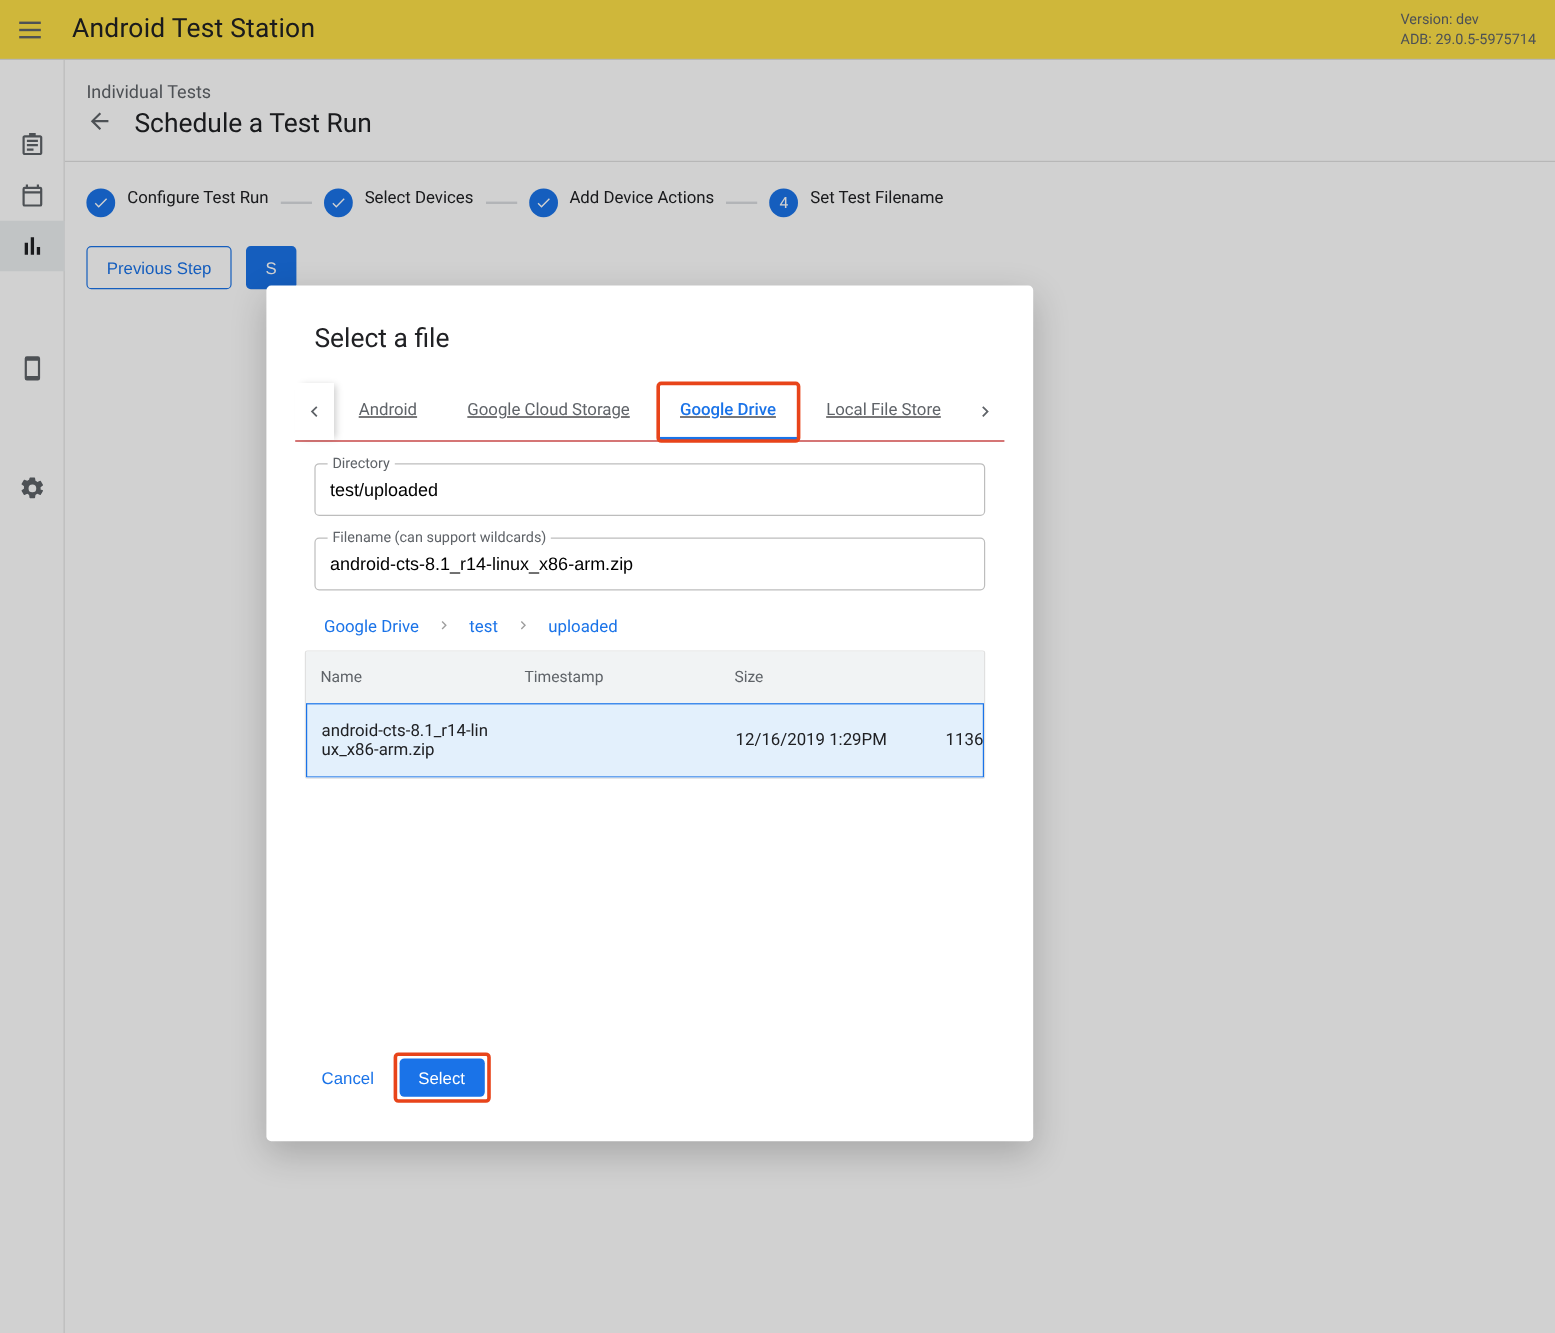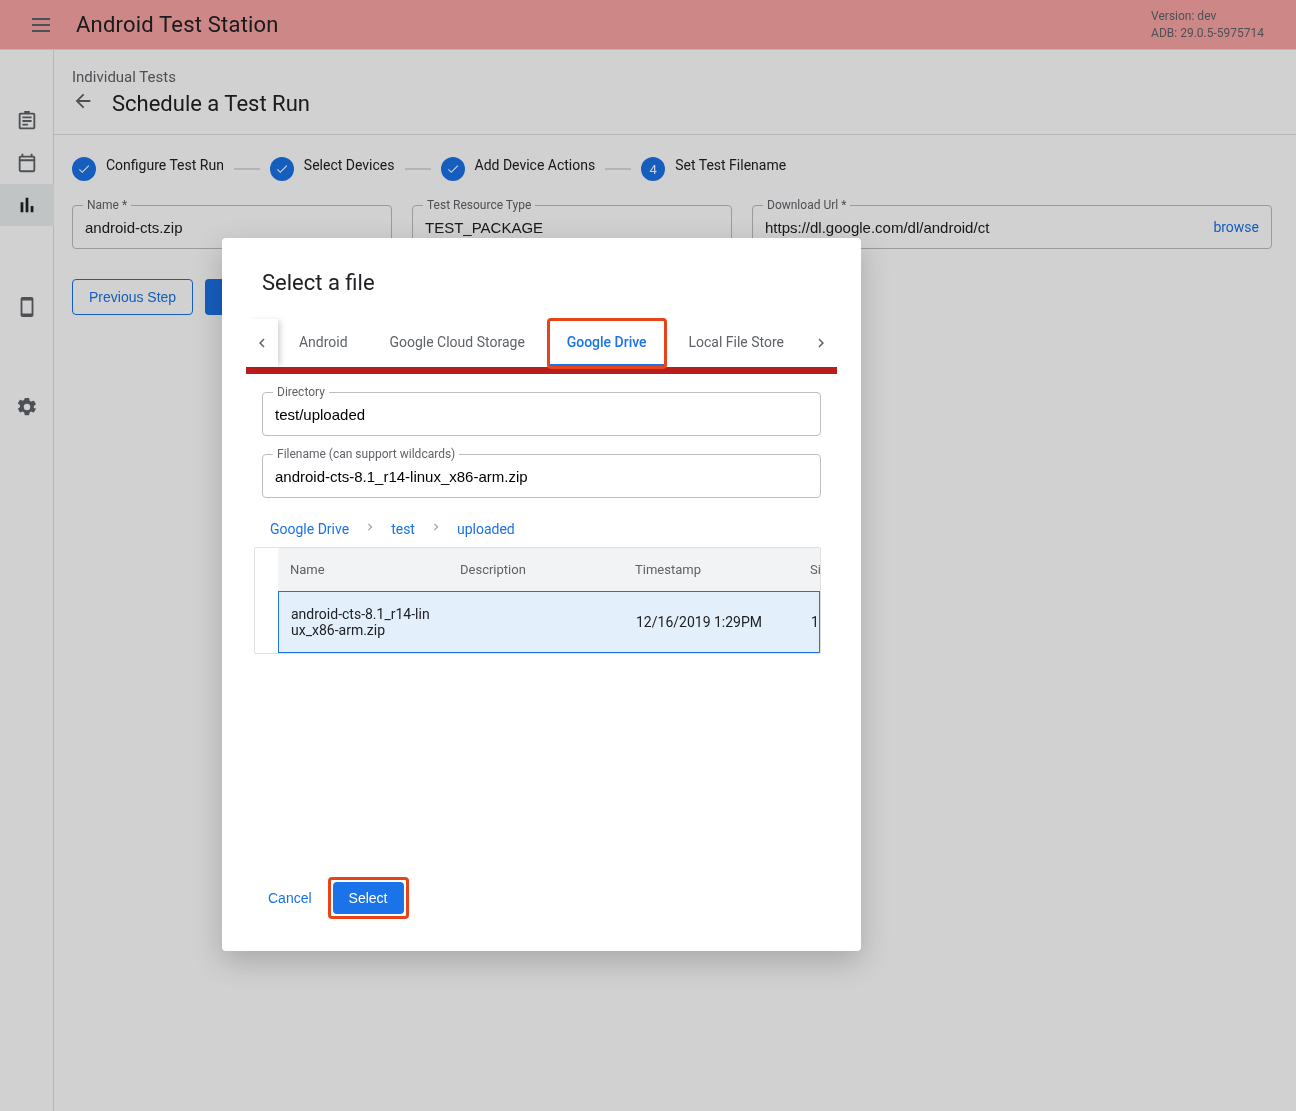--- a/index.html
+++ b/index.html
@@ -11,23 +11,23 @@
   height: 1111px;
   overflow: hidden;
   position: relative;
 }
 
 
 .topbar {
   height: 50px;
   display: flex;
   align-items: center;
-  padding: 0 32px;
+  padding: 0 16px;
   border-bottom: 1px solid #e0e0e0;
-  background: #fca5a5;
+  background: #fde047;
 }
 .menu-btn { width: 24px; height: 24px; display: flex; flex-direction: column; justify-content: center; gap: 4px; cursor: pointer; margin-right: 20px;}
 .menu-btn span { display:block; height:2px; background:#5f6368; width:18px;}
 .app-title { font-size: 22px; color: #202124; font-weight: 400; letter-spacing: 0.2px; font-family: 'Google Sans', Roboto, Arial; }
 .version-box { margin-left:auto; text-align:left; font-size:12px; color:#5f6368; line-height:1.4;}
 
 
 .leftnav {
   position: absolute;
   left: 0;
@@ -114,21 +114,21 @@
   height: 713px;
   background: #fff;
   border-radius: 4px;
   box-shadow: 0 10px 30px rgba(0,0,0,0.2);
   display: flex;
   flex-direction: column;
   padding: 32px 40px;
 }
 .modal-title { font-size: 22px; font-family:'Google Sans', Roboto, Arial; font-weight:400; margin-bottom: 24px; }
 
-.tab-row { display:flex; align-items:center; position:relative; border-bottom: 7px solid #b91c1c; margin: 0 -16px 18px; }
+.tab-row { display:flex; align-items:center; position:relative; border-bottom: 1px solid #b91c1c; margin: 0 -16px 18px; text-decoration: underline; }
 .tab-scroll-btn { width:32px; display:flex; align-items:center; justify-content:center; color:#5f6368; cursor:pointer; height:48px; }
 .tab-scroll-btn.shadow-left { box-shadow: 4px 0 6px -2px rgba(0,0,0,0.2); }
 .tabs { display:flex; flex:1; justify-content: space-around; }
 .tab { padding: 14px 18px; font-size:14px; color:#5f6368; cursor:pointer; }
 .tab.active { color:#1a73e8; font-weight:500; border-bottom:3px solid #1a73e8; margin-bottom:-1px; }
 .tab.highlighted { outline: 3px solid #e8441a; outline-offset: -1px; border-radius:2px; }
 
 .m-field {
   position: relative;
   border: 1px solid #bdbdbd;
@@ -146,21 +146,21 @@
   padding: 0 4px;
   font-size: 12px;
   color: #5f6368;
 }
 .m-field input { border:none; outline:none; font-size:15px; width:100%; }
 
 .breadcrumbs { display:flex; align-items:center; gap: 14px; font-size:14px; margin: 4px 0 10px 8px;}
 .bc-link { color:#1a73e8; cursor:pointer; }
 .bc-sep { color:#9e9e9e; }
 
-.table { border: 1px solid #e0e0e0; border-radius: 2px; overflow:hidden; margin-left: -8px; padding-left: 23px;}
+.table { border: 1px solid #e0e0e0; border-radius: 2px; overflow:hidden; margin-left: -8px;}
 .thead { display:flex; background:#f1f3f4; color:#5f6368; font-size:13px; }
 .th, .td { padding: 14px 12px; }
 .col-name { flex: 0 0 170px; }
 .col-desc { flex: 0 0 175px; }
 .col-ts   { flex: 0 0 175px; }
 .col-size { flex: 1; }
 .trow { display:flex; font-size:14px; color:#202124; border-top:1px solid #e0e0e0; cursor:pointer; align-items:center;}
 .trow.selected { background:#e3f0fc; border: 1px solid #1a73e8; }
 
 .modal-actions { margin-top:auto; display:flex; align-items:center; gap: 10px; padding-top: 20px; }
@@ -254,35 +254,20 @@
       </div>
       <span>Add Device Actions</span>
     </div>
     <div class="step-line"></div>
     <div class="step">
       <div class="step-badge">4</div>
       <span>Set Test Filename</span>
     </div>
   </div>
 
-  <div class="field-row">
-    <div class="field" style="flex:0 0 320px">
-      <span class="field-label">Name *</span>
-      <input value="android-cts.zip" style="">
-    </div>
-    <div class="field" style="flex:0 0 320px">
-      <span class="field-label">Test Resource Type</span>
-      <input value="TEST_PACKAGE" style="">
-    </div>
-    <div class="field" style="flex:1">
-      <span class="field-label">Download Url *</span>
-      <input style="flex: 1 1 0%;" value="https://dl.google.com/dl/android/ct">
-      <span class="browse-link">browse</span>
-    </div>
-  </div>
 
   <div class="btn-row">
     <button class="btn btn-outline">Previous Step</button>
     <button class="btn btn-primary">S</button>
   </div>
 </div>
 
 <div class="scrim"></div>
 
 <div class="modal">
@@ -329,21 +314,20 @@
       <svg width="14" height="14" viewBox="0 0 24 24" fill="#9e9e9e">
           <path d="M8.6 16.6 10 18l6-6-6-6-1.4 1.4L13.2 12z"></path>
         </svg>
     </span>
     <span class="bc-link">uploaded</span>
   </div>
 
   <div class="table">
     <div class="thead">
       <div class="th col-name">Name</div>
-      <div class="th col-desc">Description</div>
       <div class="th col-ts">Timestamp</div>
       <div class="th col-size">Size</div>
     </div>
     <div class="trow selected">
       <div class="td col-name" style="word-break:break-all;">android-cts-8.1_r14-linux_x86-arm.zip</div>
       <div class="td col-desc"></div>
       <div class="td col-ts">12/16/2019 1:29PM</div>
       <div class="td col-size">1136392982</div>
     </div>
   </div>

